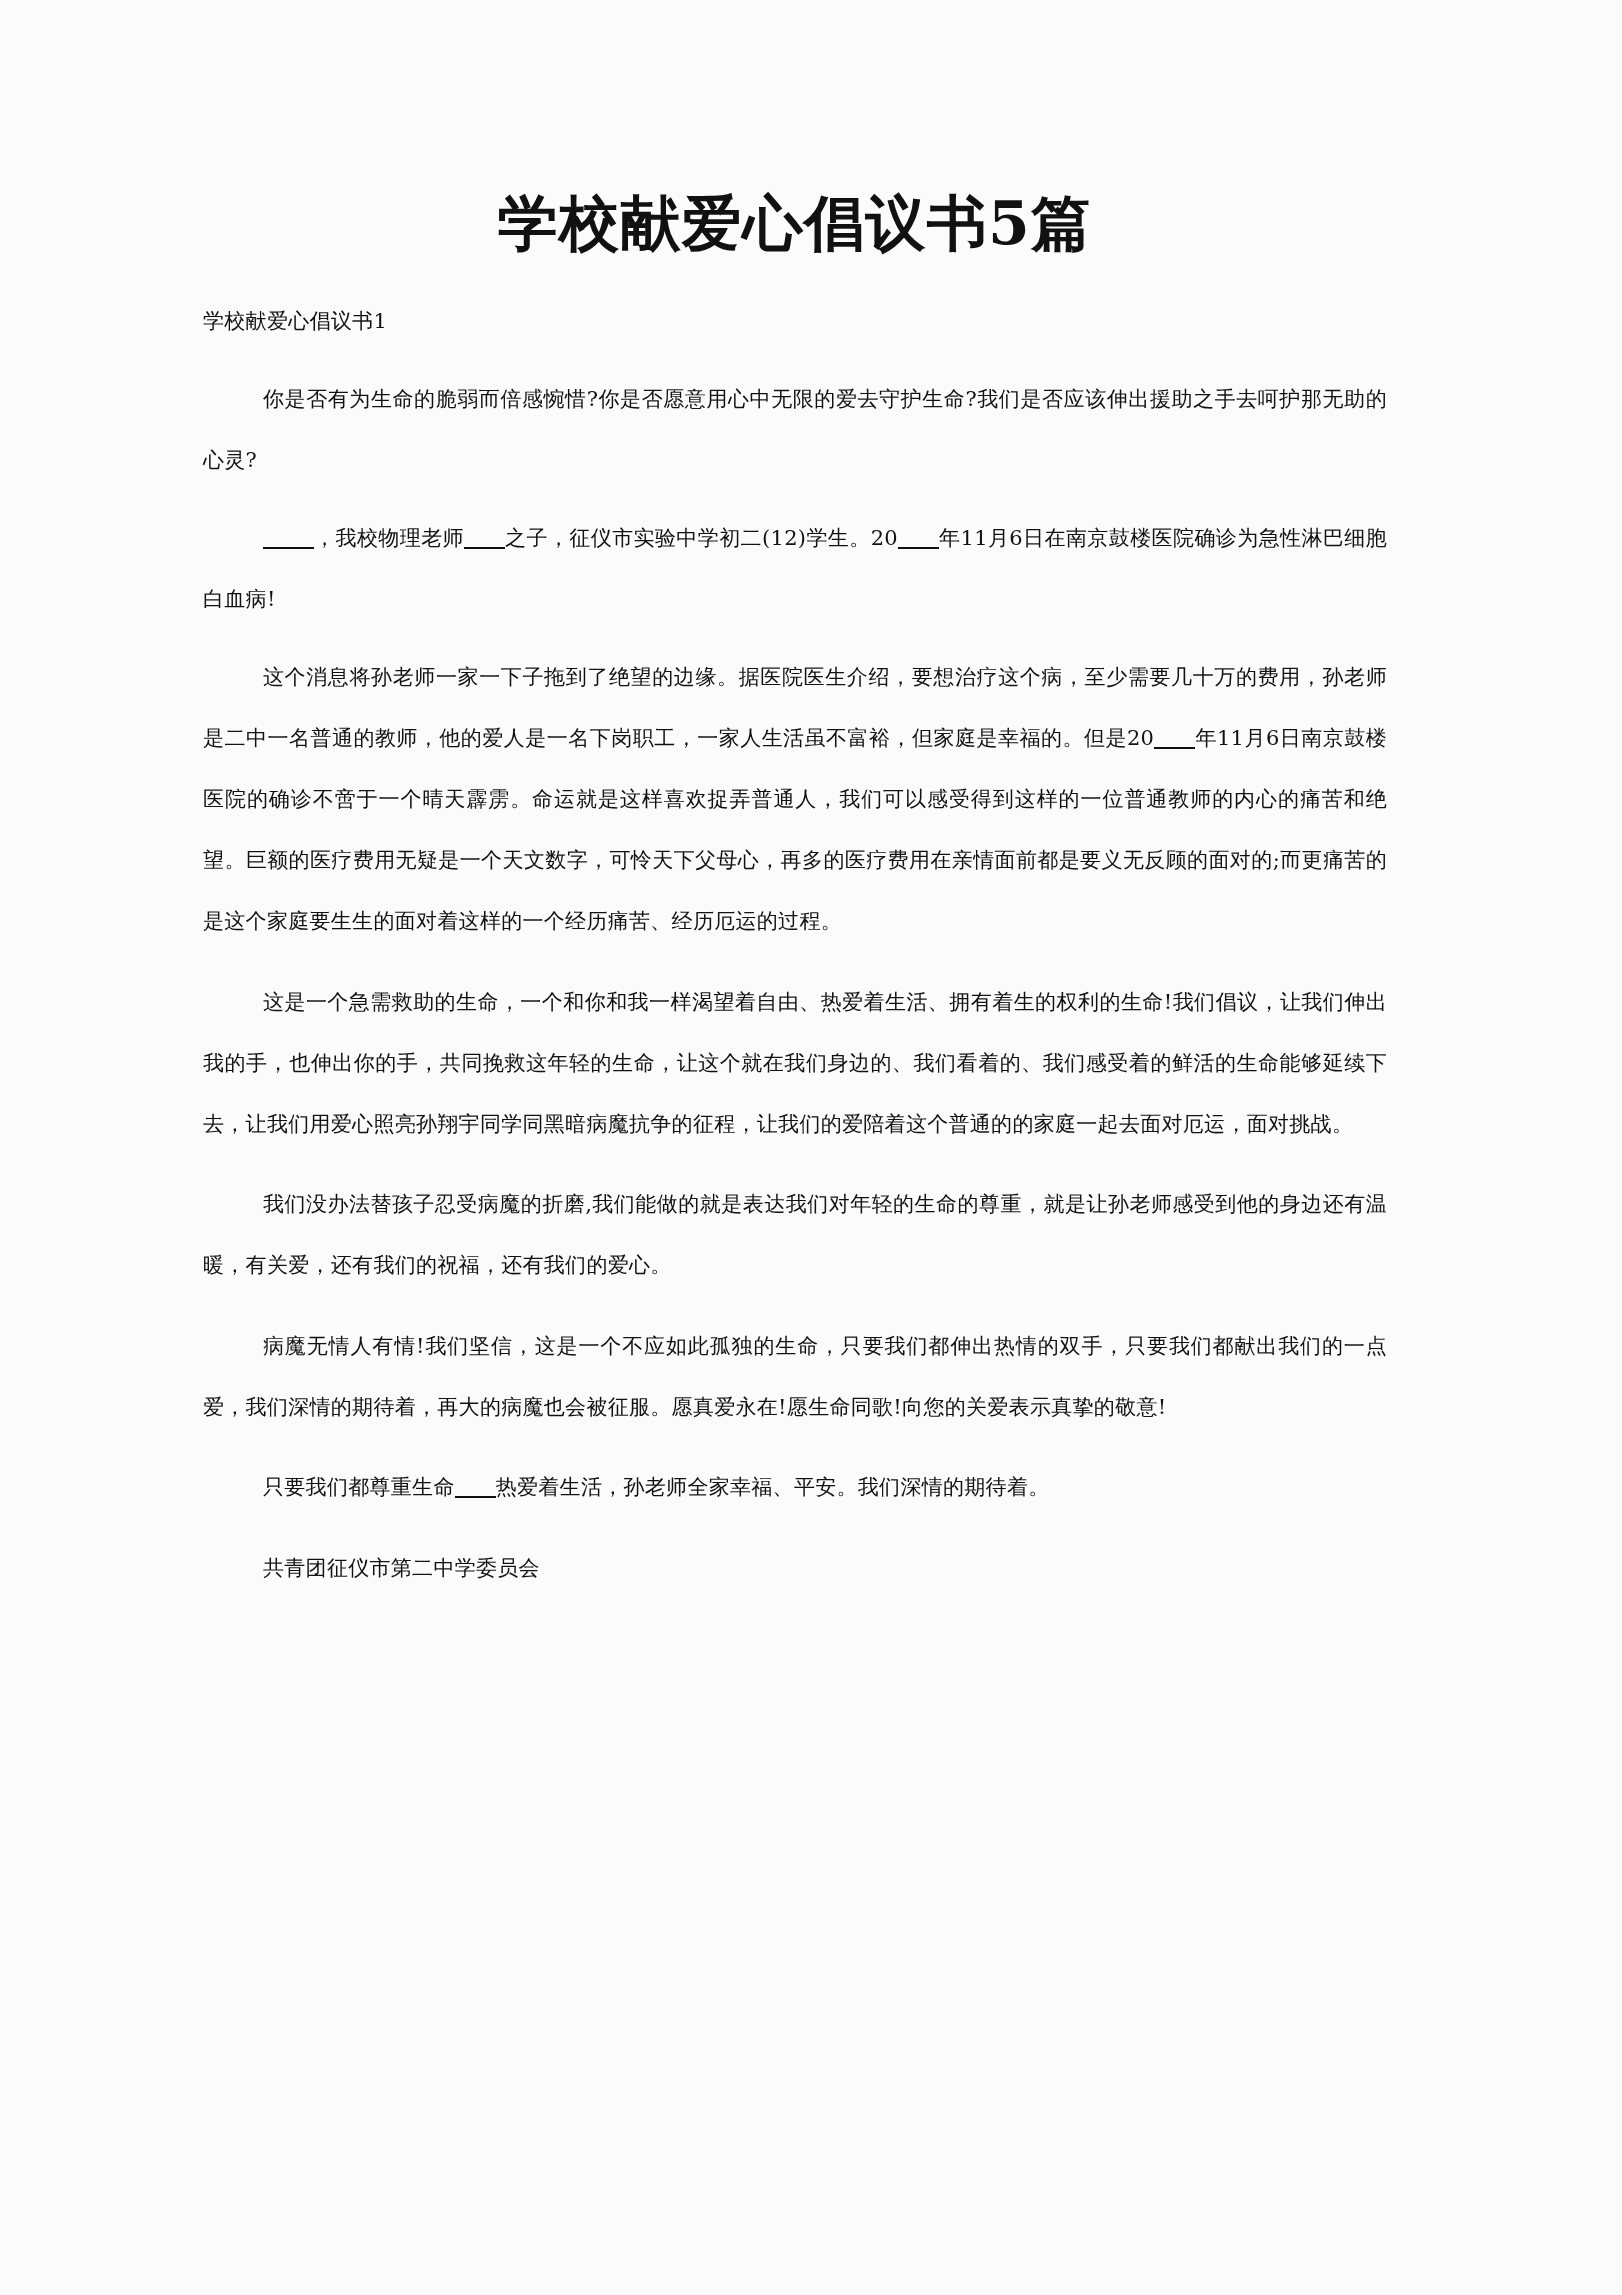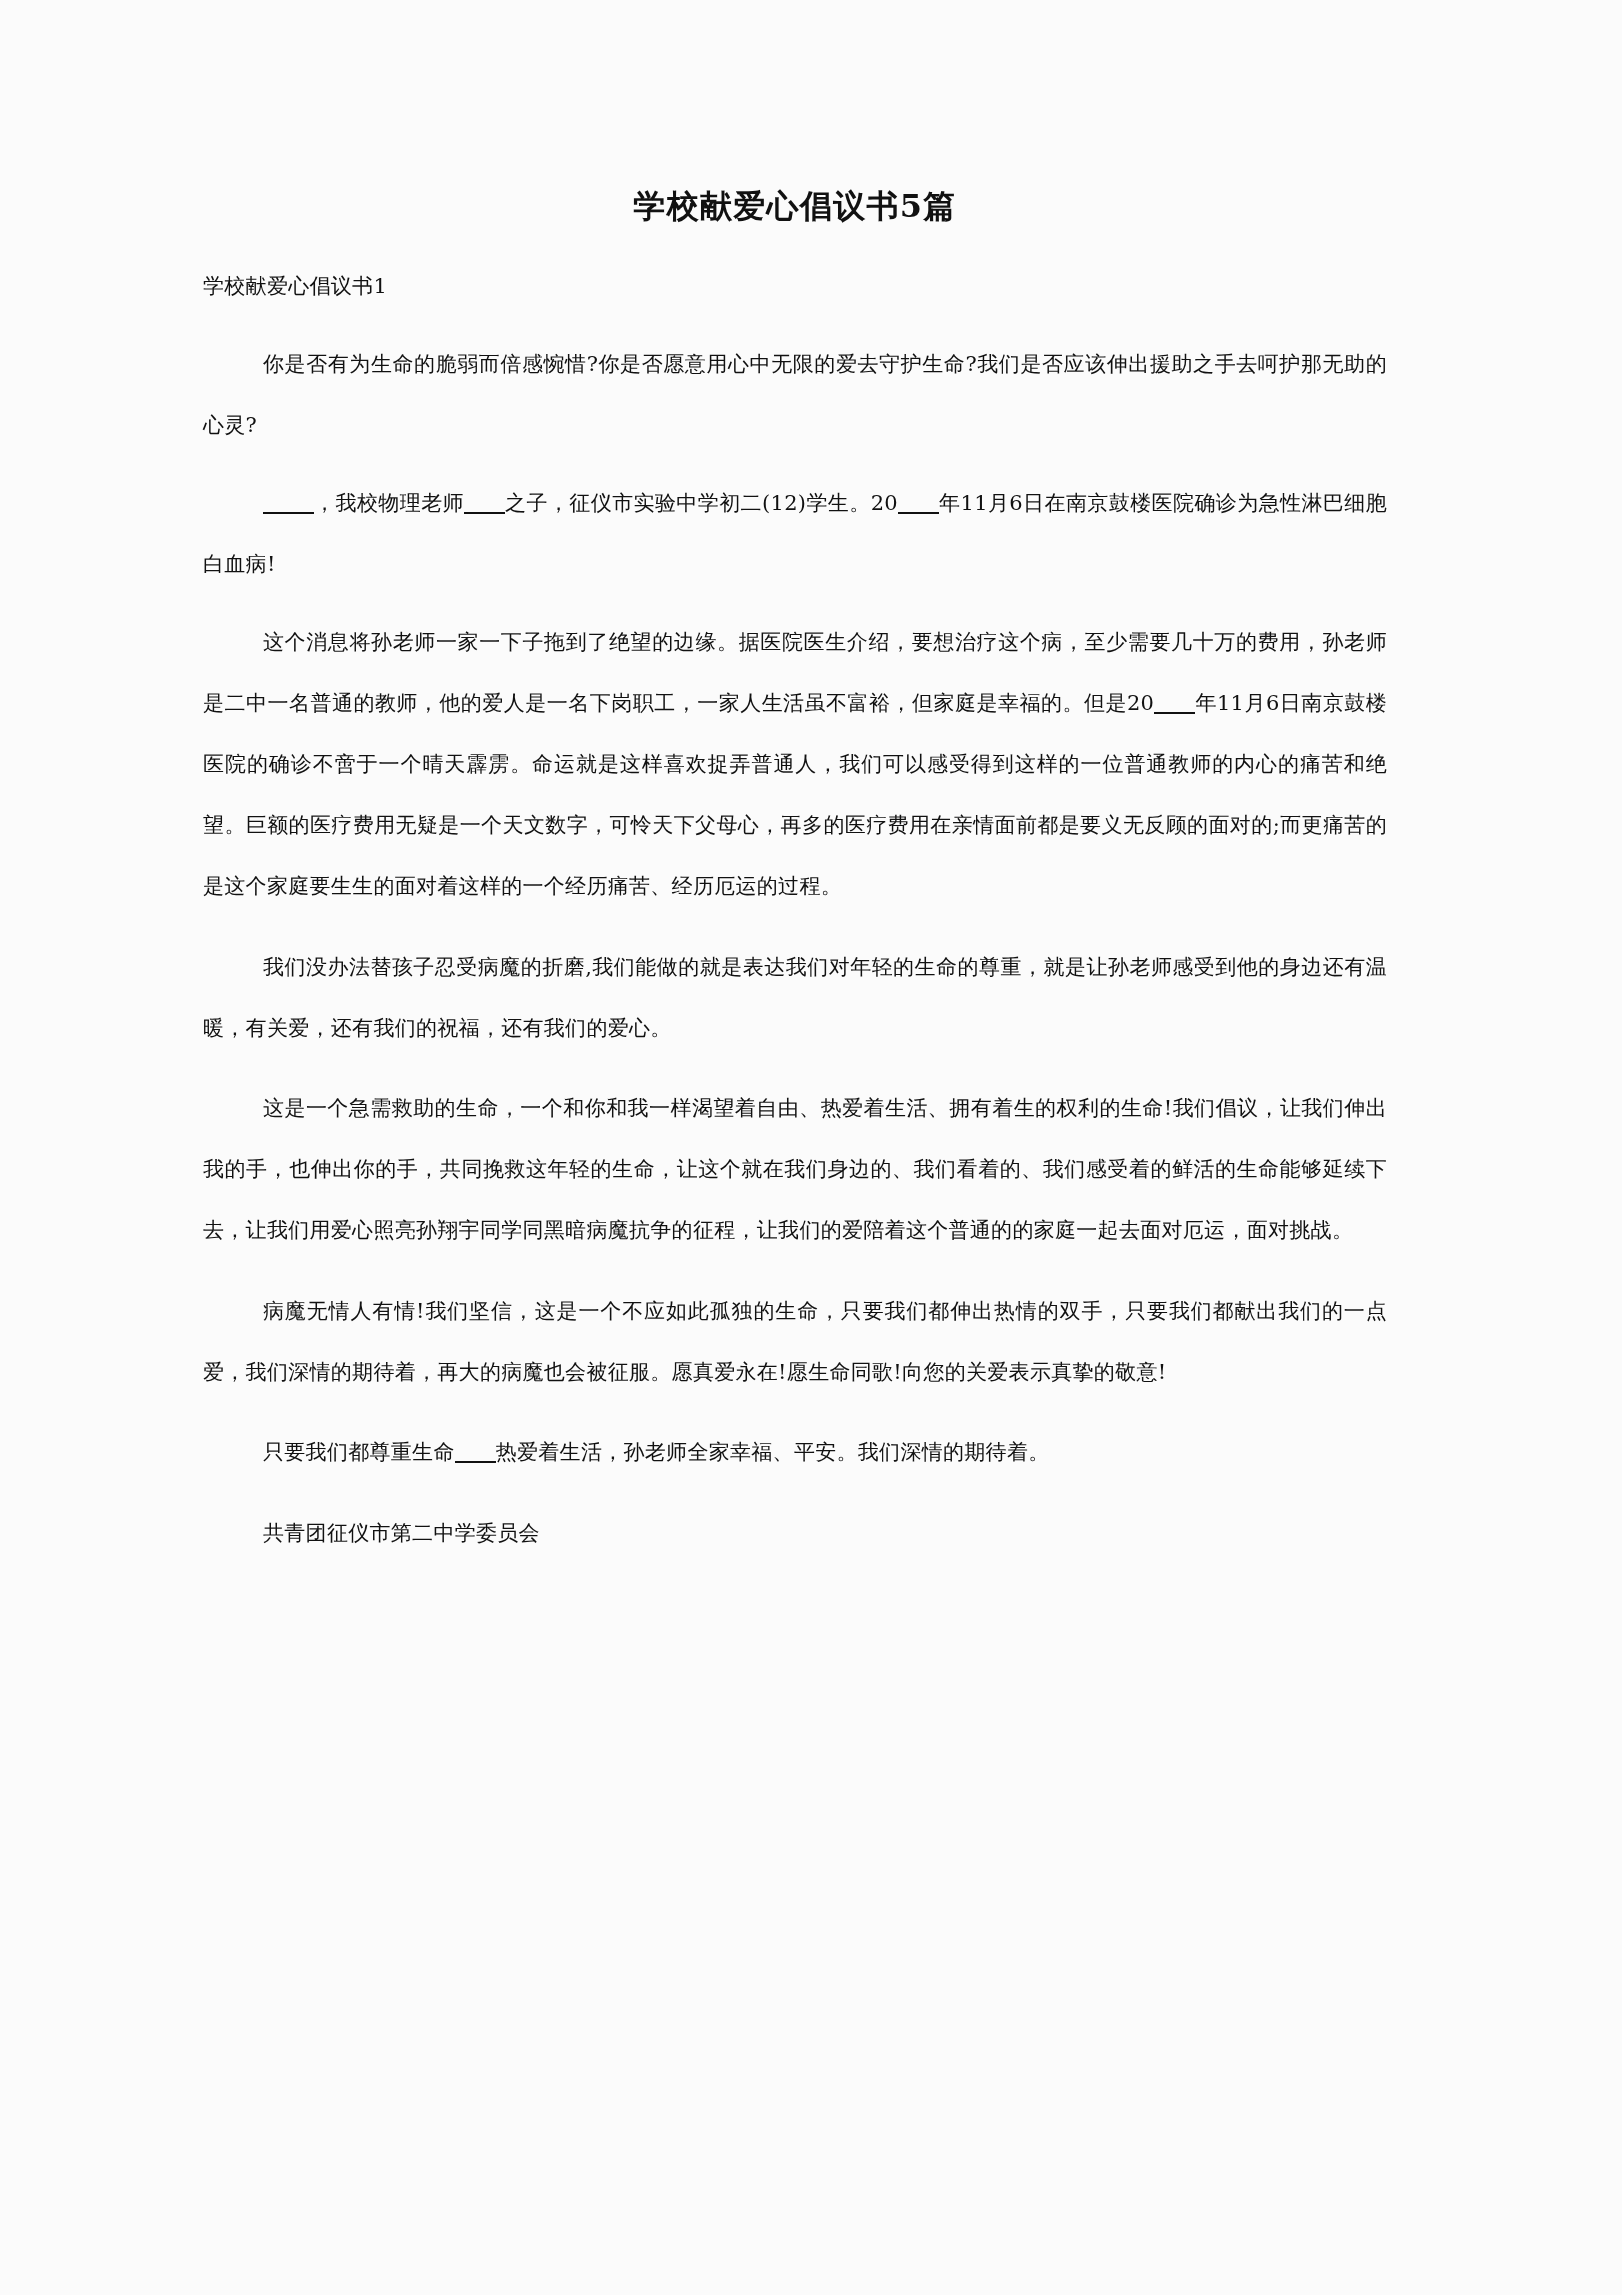--- a/index.html
+++ b/index.html
@@ -30,21 +30,21 @@
     position: absolute;
     left: 203px;
     top: 0;
     width: 1184px;   
   }
 
   
   .doc-title {
     margin: 0;
     padding: 0;
-    font-size: 32px;
+    font-size: 60px;
     font-weight: 700;
     line-height: 1.25;
     text-align: center;
     letter-spacing: 1.3px;
     padding-top: 186px;
     white-space: nowrap;
   }
 
   
   .para {
@@ -92,23 +92,23 @@
     <p class="para indent gap-sm">你是否有为生命的脆弱而倍感惋惜?你是否愿意用心中无限的爱去守护生命?我们是否应该伸出援助之手去呵护那无助的心灵?</p>
 
     <p class="para indent gap-sm">
       <span class="blank-line blank-md"></span><span>，我校物理老师</span><span class="blank-line blank-sm"></span><span>之子，征仪市实验中学初二(12)学生。20</span><span class="blank-line blank-sm"></span><span>年11月6日在南京鼓楼医院确诊为急性淋巴细胞白血病!</span>
     </p>
 
     <p class="para indent gap-sm">
       <span>这个消息将孙老师一家一下子拖到了绝望的边缘。据医院医生介绍，要想治疗这个病，至少需要几十万的费用，孙老师是二中一名普通的教师，他的爱人是一名下岗职工，一家人生活虽不富裕，但家庭是幸福的。但是20</span><span class="blank-line blank-sm"></span><span>年11月6日南京鼓楼医院的确诊不啻于一个晴天霹雳。命运就是这样喜欢捉弄普通人，我们可以感受得到这样的一位普通教师的内心的痛苦和绝望。巨额的医疗费用无疑是一个天文数字，可怜天下父母心，再多的医疗费用在亲情面前都是要义无反顾的面对的;而更痛苦的是这个家庭要生生的面对着这样的一个经历痛苦、经历厄运的过程。</span>
     </p>
 
+    <p class="para indent gap-md">这是一个急需救助的生命，一个和你和我一样渴望着自由、热爱着生活、拥有着生的权利的生命!我们倡议，让我们伸出我的手，也伸出你的手，共同挽救这年轻的生命，让这个就在我们身边的、我们看着的、我们感受着的鲜活的生命能够延续下去，让我们用爱心照亮孙翔宇同学同黑暗病魔抗争的征程，让我们的爱陪着这个普通的的家庭一起去面对厄运，面对挑战。</p>
+
     <p class="para indent gap-md">我们没办法替孩子忍受病魔的折磨,我们能做的就是表达我们对年轻的生命的尊重，就是让孙老师感受到他的身边还有温暖，有关爱，还有我们的祝福，还有我们的爱心。</p>
-
-    <p class="para indent gap-md">这是一个急需救助的生命，一个和你和我一样渴望着自由、热爱着生活、拥有着生的权利的生命!我们倡议，让我们伸出我的手，也伸出你的手，共同挽救这年轻的生命，让这个就在我们身边的、我们看着的、我们感受着的鲜活的生命能够延续下去，让我们用爱心照亮孙翔宇同学同黑暗病魔抗争的征程，让我们的爱陪着这个普通的的家庭一起去面对厄运，面对挑战。</p>
 
     <p class="para indent gap-md">病魔无情人有情!我们坚信，这是一个不应如此孤独的生命，只要我们都伸出热情的双手，只要我们都献出我们的一点爱，我们深情的期待着，再大的病魔也会被征服。愿真爱永在!愿生命同歌!向您的关爱表示真挚的敬意!</p>
 
     <p class="para indent gap-md">
       <span>只要我们都尊重生命</span><span class="blank-line blank-sm"></span><span>热爱着生活，孙老师全家幸福、平安。我们深情的期待着。</span>
     </p>
 
     <p class="para indent gap-md">共青团征仪市第二中学委员会</p>
 
   </div>

